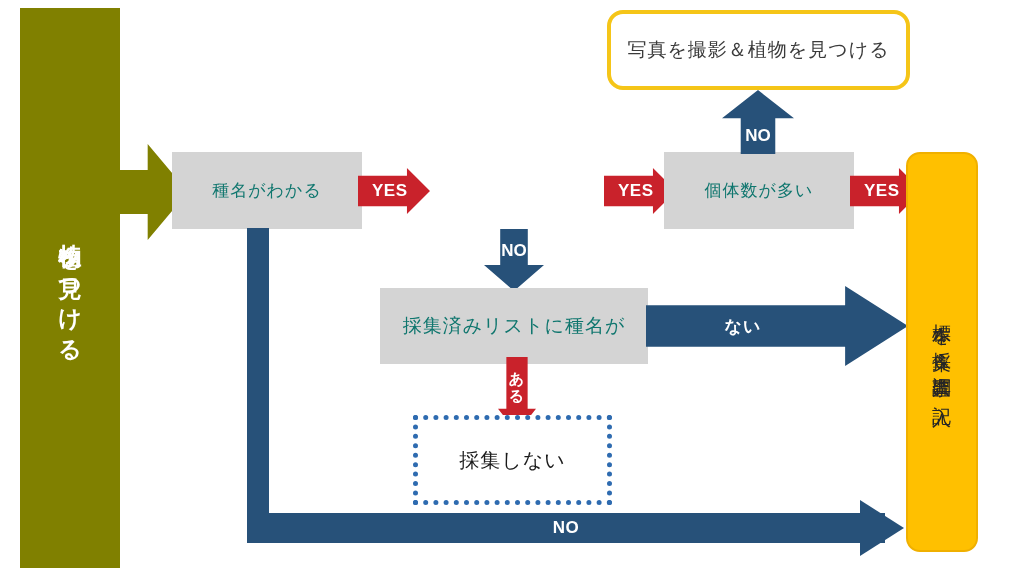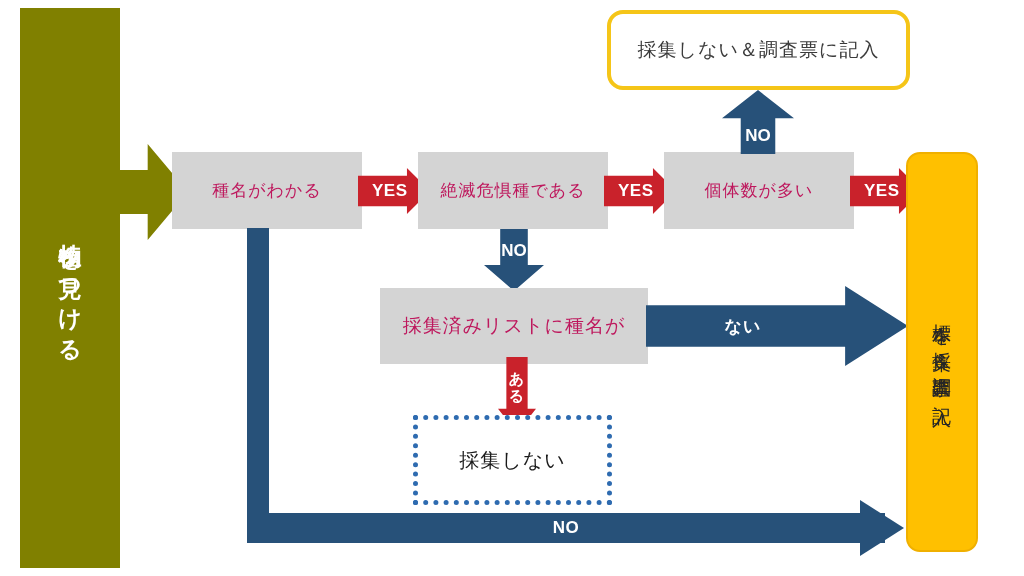--- a/index.html
+++ b/index.html
@@ -46,21 +46,21 @@
     background: #808000;
     clip-path: polygon(0% 27%, 52% 27%, 52% 0%, 100% 50%, 52% 100%, 52% 73%, 0% 73%);
   }
 
   
   .gbox {
     background: #d4d4d4;
     display: flex;
     align-items: center;
     justify-content: center;
-    color: #be185d;
+    color: #0f766e;
     font-size: 17px;
     font-family: Liberation Serif, serif;
     letter-spacing: 1px;
   }
   .gbox-1 { left: 172px; top: 152px; width: 190px; height: 77px; }
   .gbox-2 { left: 418px; top: 152px; width: 190px; height: 77px; }
   .gbox-3 { left: 664px; top: 152px; width: 190px; height: 77px; }
   .gbox-4 { left: 380px; top: 288px; width: 268px; height: 76px; font-size: 19px; }
 
   
@@ -242,37 +242,36 @@
   <div class="abs start-bar"></div>
   <div class="abs start-label">植物を見つける</div>
   <div class="abs olive-arrow"></div>
 
   <div class="abs gbox gbox-1">種名がわかる</div>
 
   <div class="abs red-arrow-right yes-1">
     <span>YES</span>
   </div>
 
-  <div class="abs gbox gbox-2">絶滅危惧種である</div>
 
   <div class="abs red-arrow-right yes-2">
     <span>YES</span>
   </div>
 
   <div class="abs gbox gbox-3">個体数が多い</div>
 
   <div class="abs red-arrow-right yes-3">
     <span>YES</span>
   </div>
 
   <div class="abs blue-up">
     <span>NO</span>
   </div>
 
-  <div class="abs photo-box">採集しない＆調査票に記入</div>
+  <div class="abs photo-box">写真を撮影＆植物を見つける</div>
 
   <div class="abs blue-down">
     <span>NO</span>
   </div>
 
   <div class="abs gbox gbox-4">採集済みリストに種名が</div>
 
   <div class="abs blue-right">
     <span>ない</span>
   </div>

